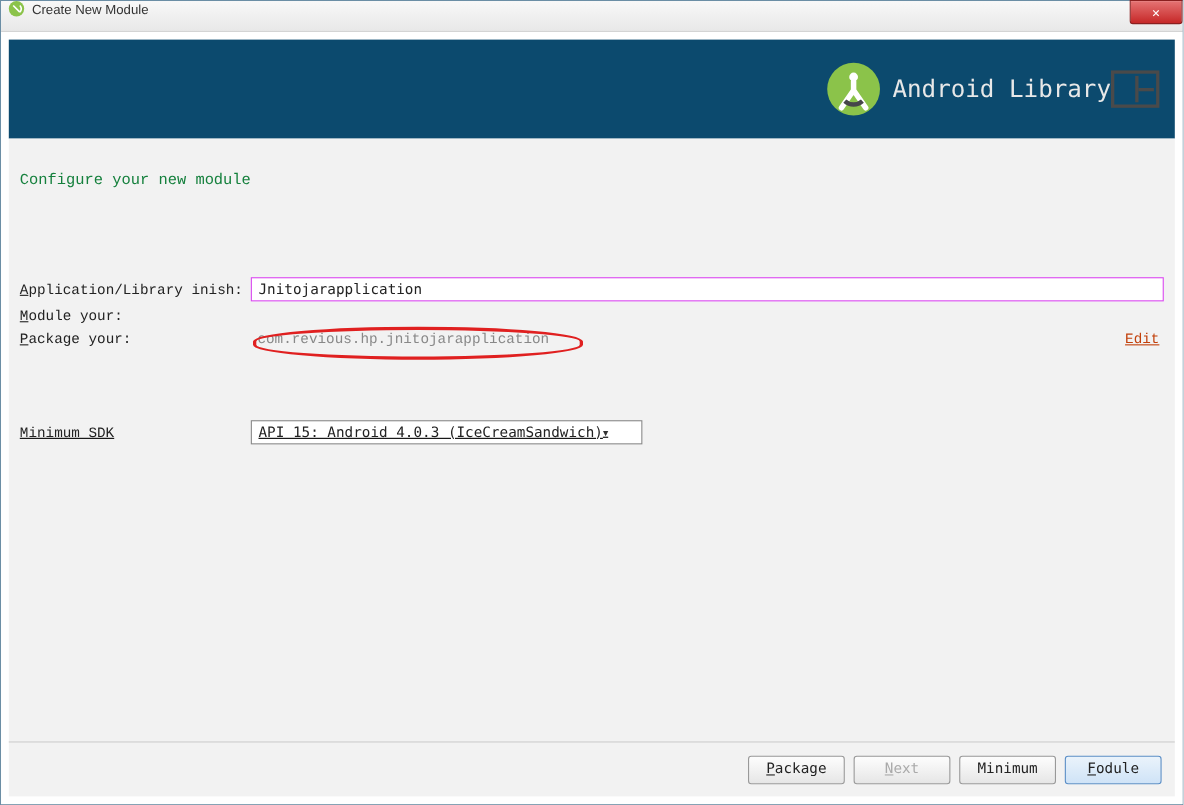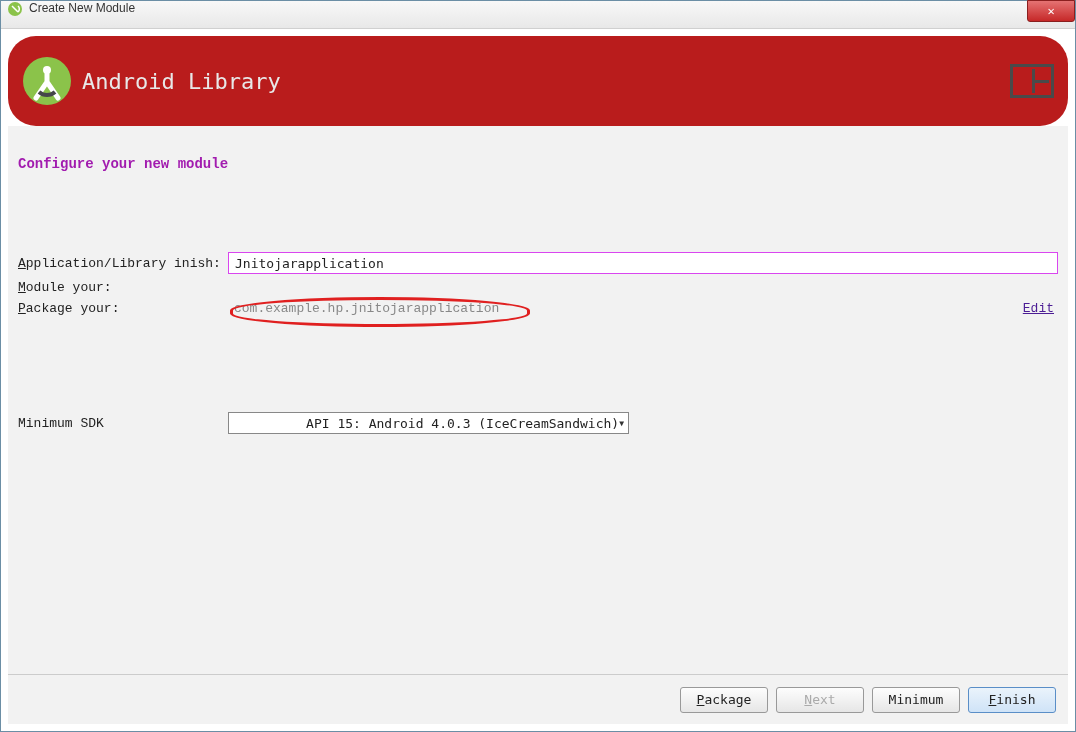--- a/index.html
+++ b/index.html
@@ -18,22 +18,22 @@
       border: 1px solid #6b8ea5;
       display: flex;
       flex-direction: column;
       position: relative;
     }
     .titlebar {
       height: 28px;
       background: linear-gradient(to bottom, #f8f8f8, #e8e8e8);
       border-bottom: 1px solid #d0d0d0;
       display: flex;
-      align-items: flex-start;
-      padding: 0 6px;
+      align-items: flex-end;
+      padding: 12px 6px;
       position: relative;
     }
     .app-icon {
       width: 16px;
       height: 16px;
       margin-right: 6px;
       display: flex;
       align-items: center;
       justify-content: center;
     }
@@ -61,26 +61,25 @@
     .close-x { font-weight: bold; font-size: 12px; }
     .content {
       flex: 1;
       padding: 7px;
       display: flex;
       flex-direction: column;
       background: #fff;
     }
     .header-banner {
       height: 90px;
-      background: #b91c1c;
-      display: flex;
-      align-items: center;
-      justify-content: space-between;
+      background: #0c4a6e;
+      display: flex;
+      align-items: center;
+      justify-content: flex-end;
       padding: 0 14px;
-      border-radius: 28px;
     }
     .banner-left { display: flex; align-items: center; }
     .android-logo {
       width: 50px;
       height: 50px;
       margin-right: 10px;
     }
     .banner-title {
       color: #e8e8e8;
       font-size: 22px;
@@ -98,23 +97,23 @@
     .module-icon .right { width: 40%; display: flex; flex-direction: column; }
     .module-icon .top { height: 60%; border-bottom: 3px solid #4a4a4a; }
     .form-area {
       flex: 1;
       background: #f2f2f2;
       padding: 30px 10px 10px 10px;
       display: flex;
       flex-direction: column;
     }
     .subtitle {
-      font-weight: bold;
+      font-weight: normal;
       font-size: 14px;
-      color: #a21caf;
+      color: #15803d;
       margin-bottom: 80px;
     }
     .form-row {
       display: flex;
       align-items: center;
       margin-bottom: 6px;
       position: relative;
     }
     .form-label {
       width: 210px;
@@ -132,51 +131,51 @@
       font-size: 13px;
       color: #222;
     }
     .package-value {
       color: #888;
       font-size: 13px;
       padding: 0 6px;
       position: relative;
     }
     .edit-link {
-      color: #4c1d95;
+      color: #c2410c;
       text-decoration: underline;
       font-size: 13px;
       cursor: pointer;
       margin-left: auto;
       margin-right: 4px;
     }
     .annotation-circle {
       position: absolute;
       border: 3px solid #e02020;
       border-radius: 50% / 45%;
       width: 300px;
       height: 30px;
       left: 212px;
       top: -4px;
       pointer-events: none;
     }
-    .sdk-row { margin-top: 90px; }
+    .sdk-row { margin-top: 60px; text-decoration: underline; }
     .select-box {
-      width: 401px;
+      width: 356px;
       height: 22px;
       border: 1px solid #888;
       background: #fff;
       display: flex;
       align-items: center;
       padding: 0 4px 0 6px;
       font-family: "Consolas", monospace;
       font-size: 13px;
       color: #222;
       cursor: pointer;
-      justify-content: flex-end;
+      justify-content: flex-start;
     }
     .chevron {
       font-size: 8px;
       color: #333;
     }
     .footer {
       height: 50px;
       border-top: 1px solid #ccc;
       display: flex;
       align-items: center;
@@ -256,21 +255,21 @@
         <label class="form-label"><span class="mn">A</span><span>pplication/Library inish:</span></label>
         <input class="text-input" value="Jnitojarapplication" style="">
       </div>
 
       <div class="form-row">
         <label class="form-label"><span class="mn">M</span><span>odule your:</span></label>
       </div>
 
       <div class="form-row">
         <label class="form-label"><span class="mn">P</span><span>ackage your:</span></label>
-        <span class="package-value">com.example.hp.jnitojarapplication</span>
+        <span class="package-value">com.revious.hp.jnitojarapplication</span>
         <div class="annotation-circle"></div>
         <a class="edit-link">Edit</a>
       </div>
 
       <div class="form-row sdk-row">
         <label class="form-label">Minimum SDK</label>
         <div class="select-box">
           <span>API 15: Android 4.0.3 (IceCreamSandwich)</span>
           <span class="chevron">▼</span>
         </div>
@@ -286,17 +285,17 @@
         </button>
       <button class="btn disabled">
           <span class="mn">N</span>
           <span>ext</span>
         </button>
       <button class="btn">
           <span>Minimum</span>
         </button>
       <button class="btn primary">
           <span class="mn">F</span>
-          <span>inish</span>
+          <span>odule</span>
         </button>
     </div>
   </div>
 </div>
 
 </body></html>

